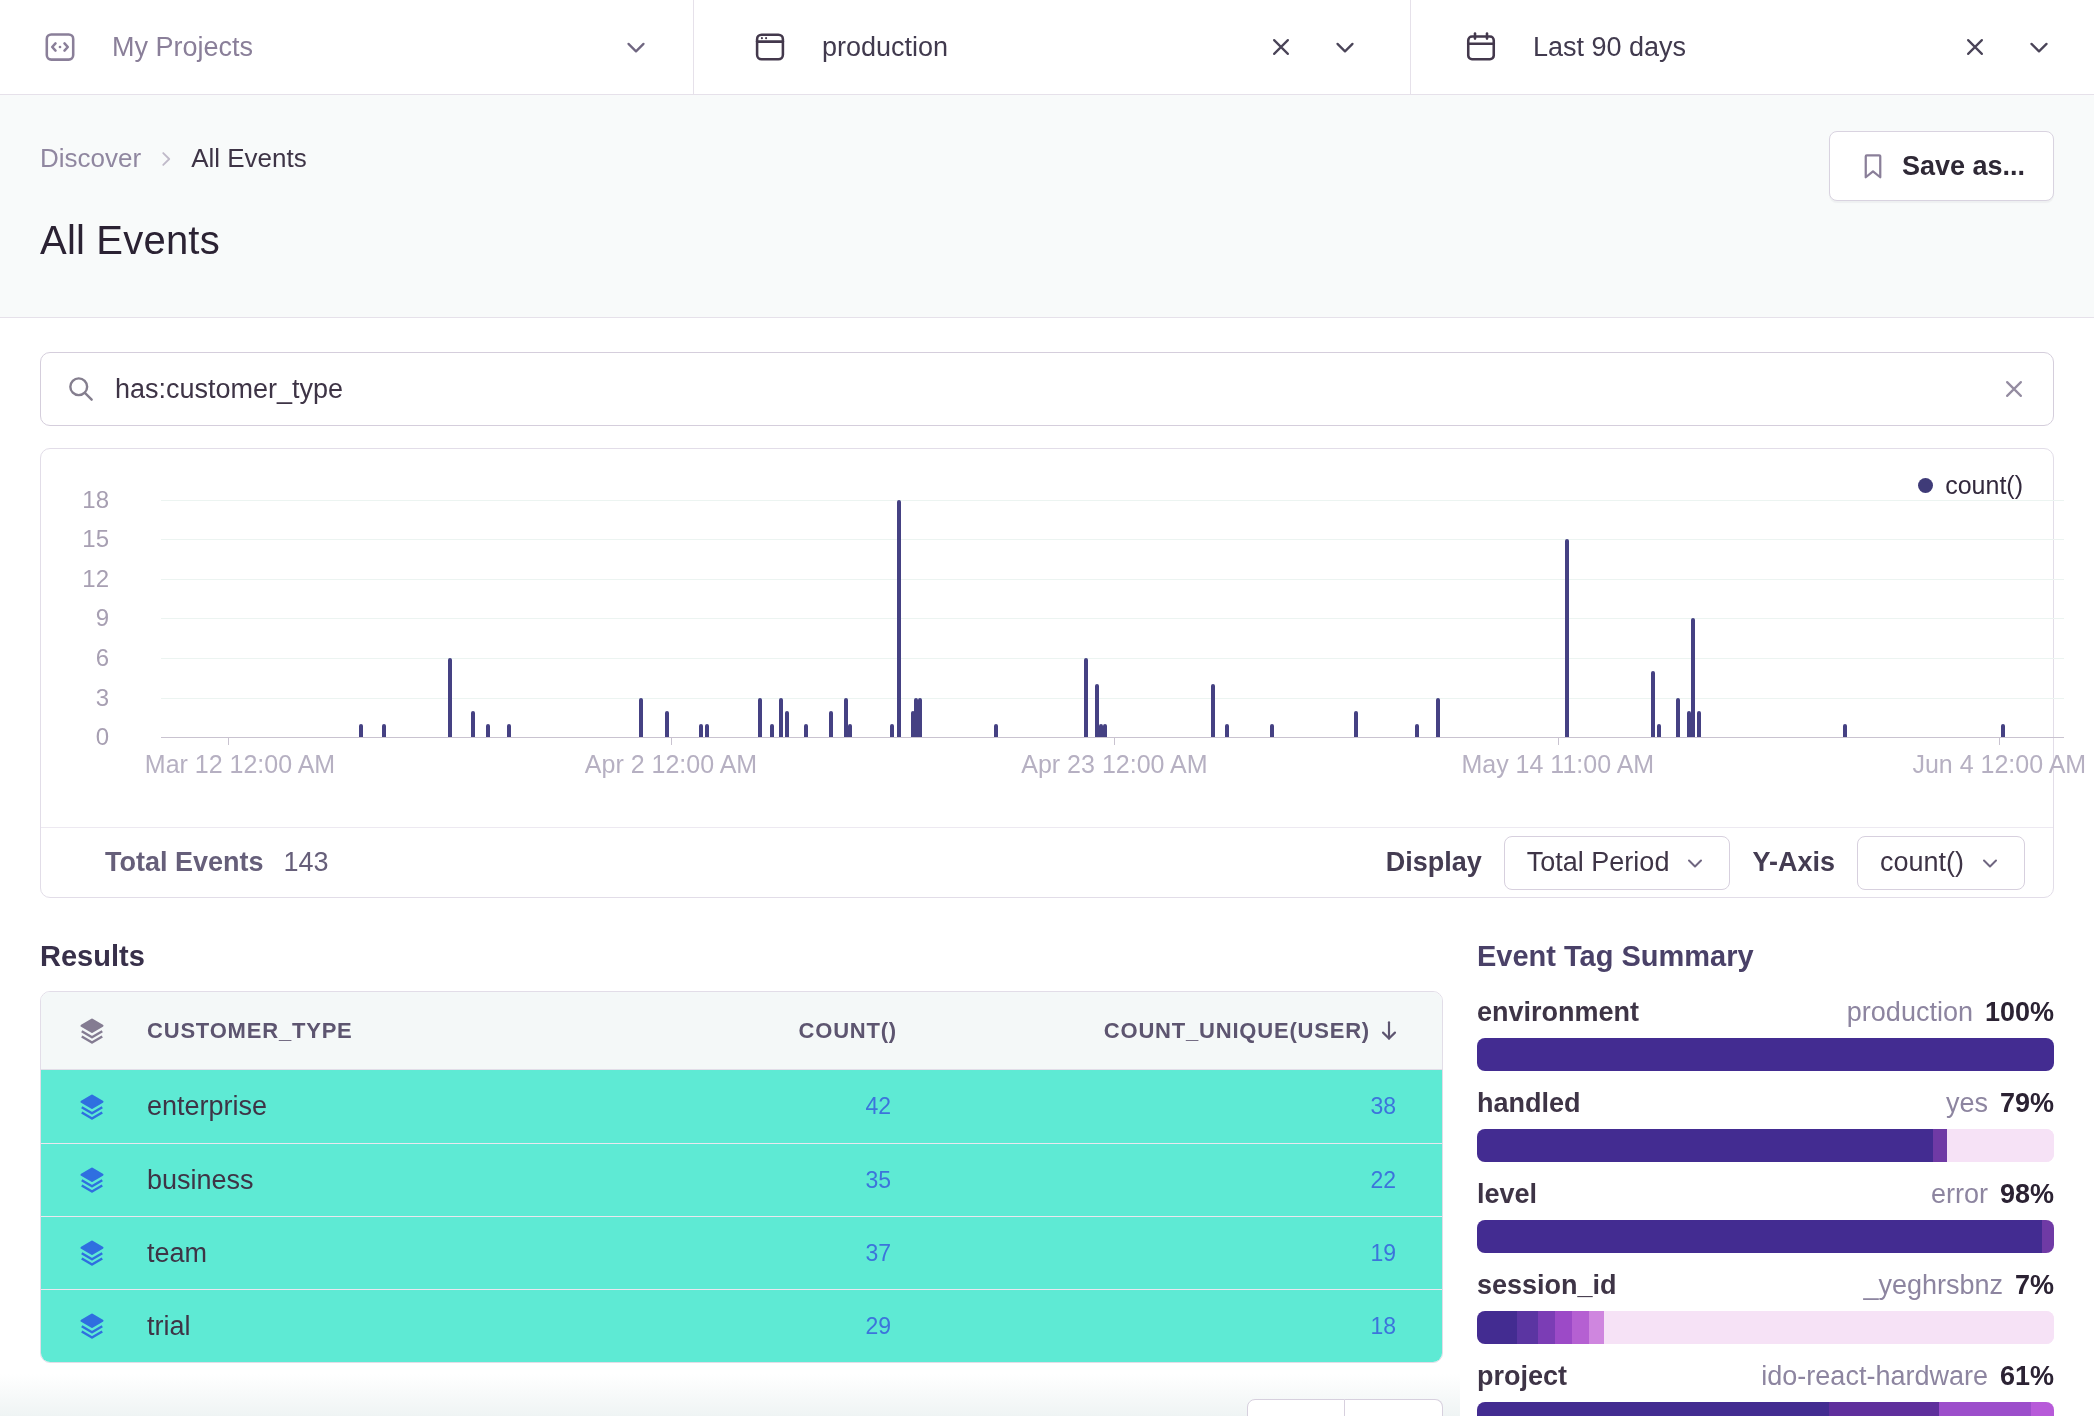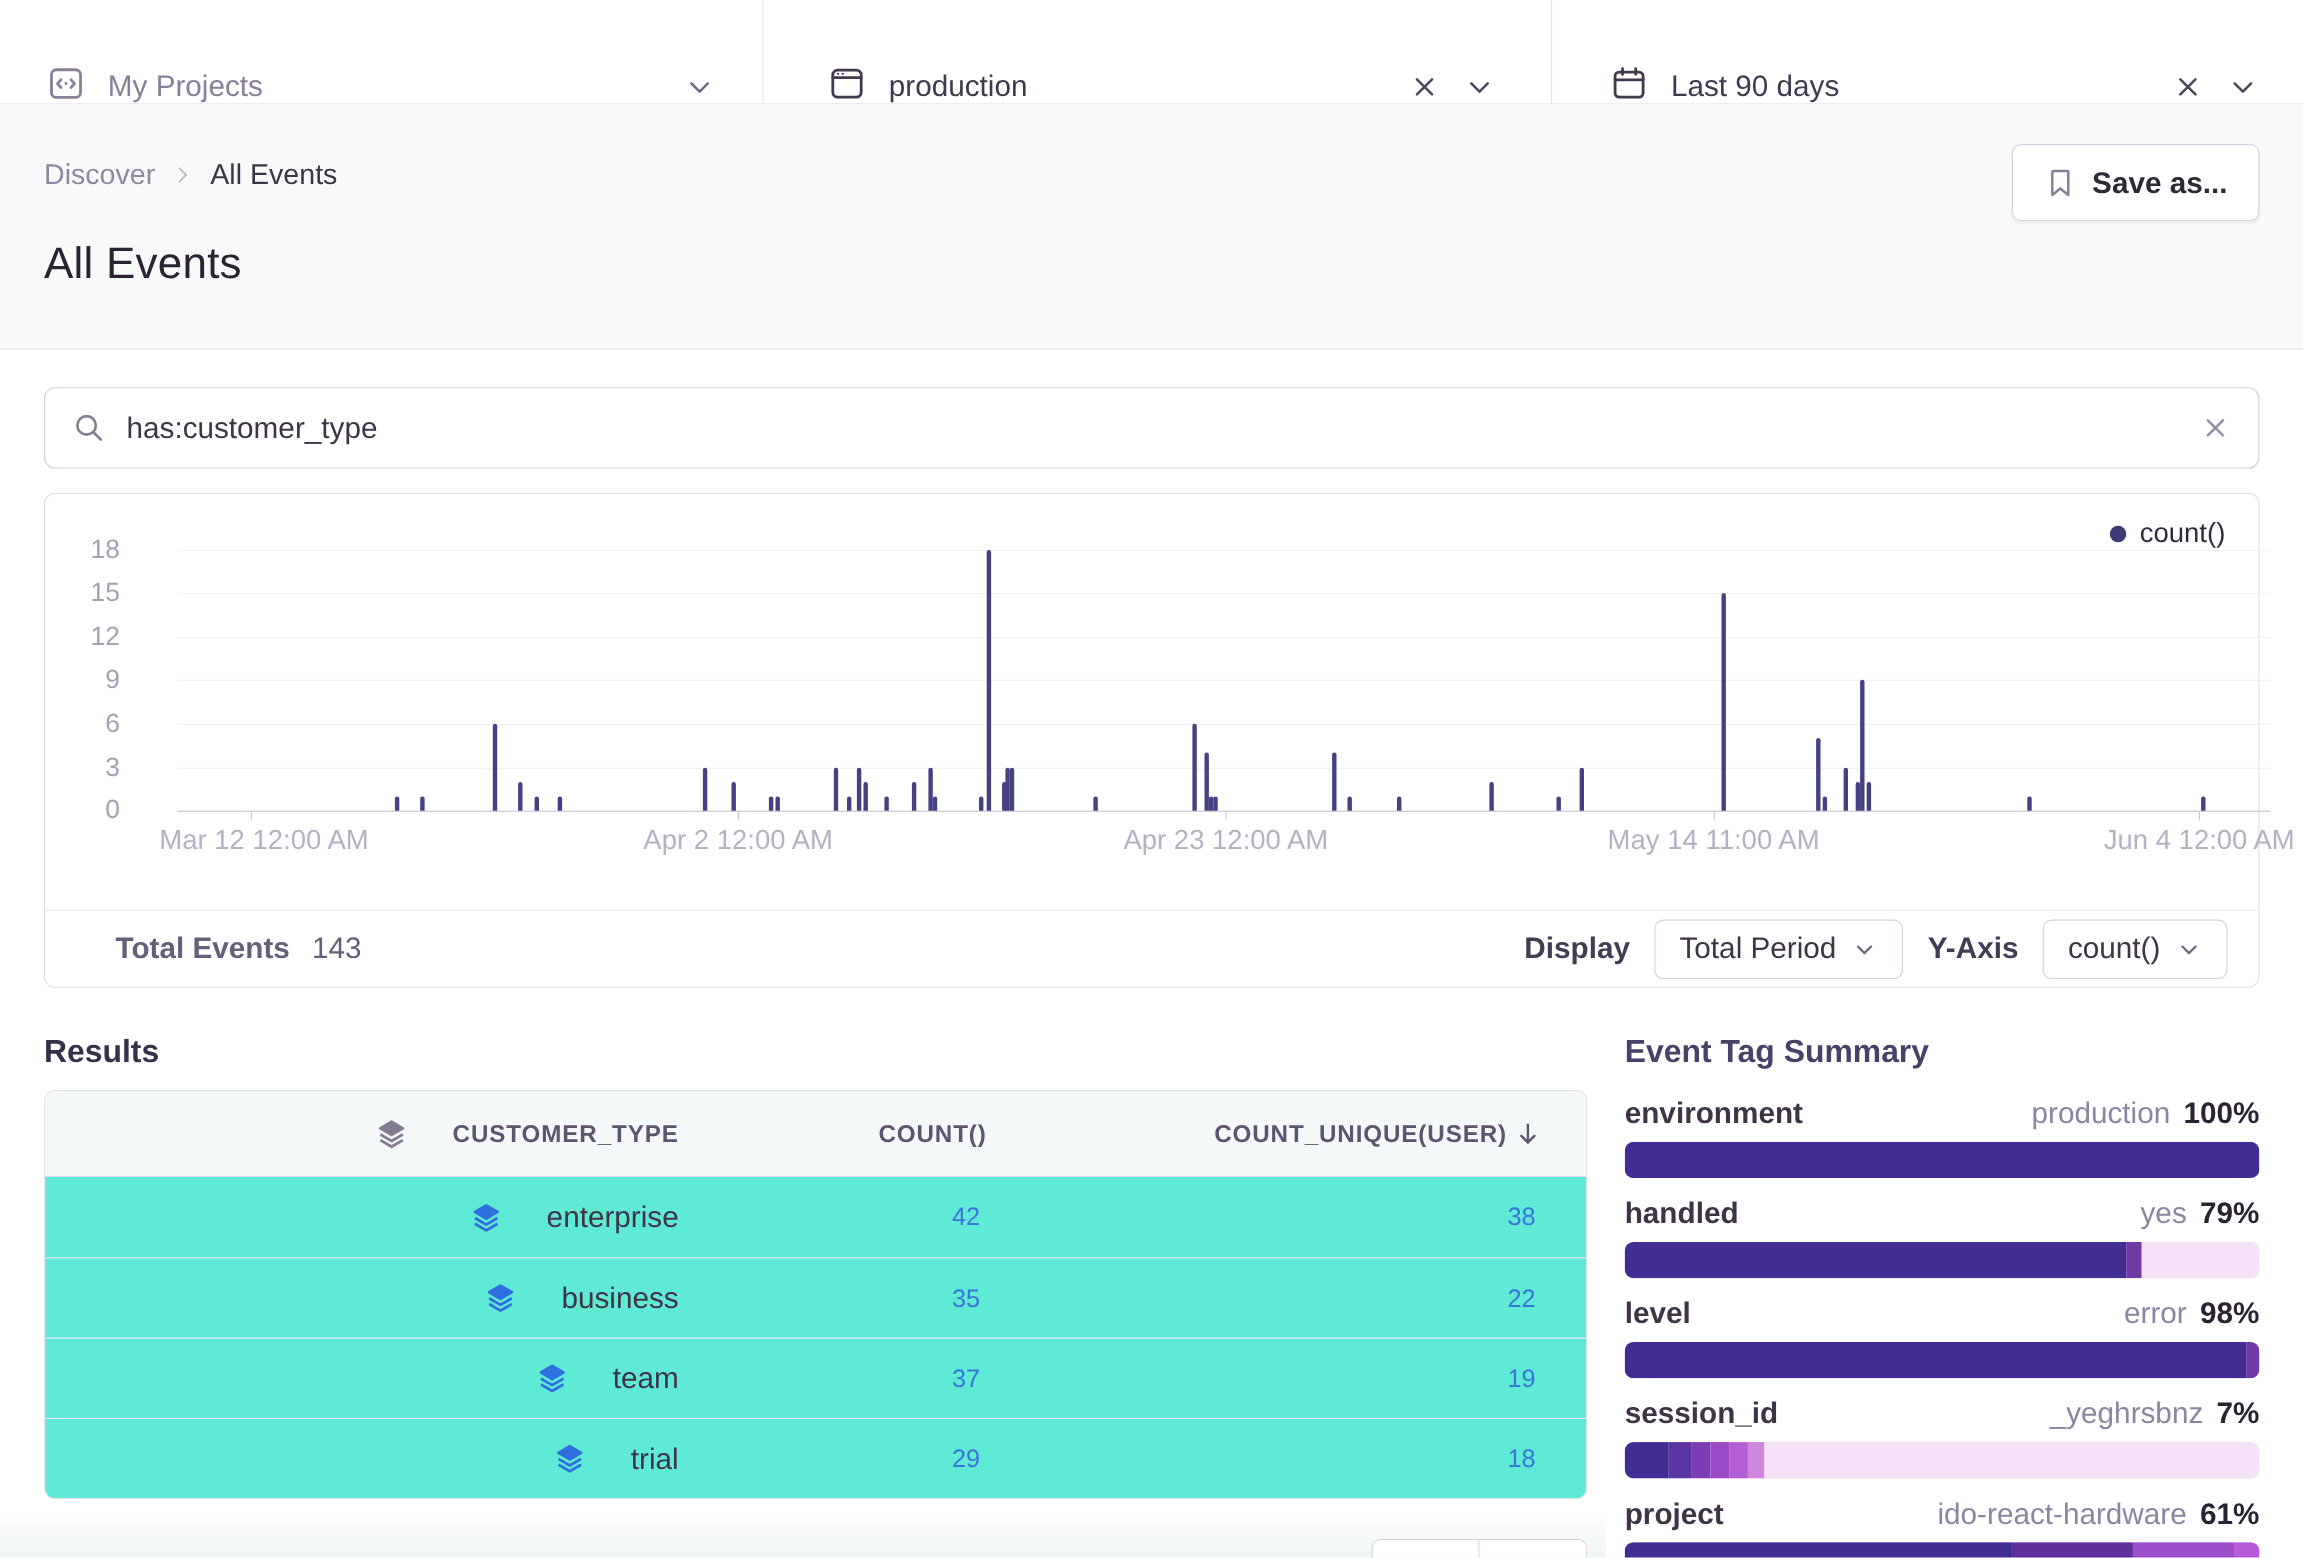--- a/index.html
+++ b/index.html
@@ -2,21 +2,21 @@
 <html><head>
 <meta charset="utf-8">
 <style>
   * { margin:0; padding:0; box-sizing:border-box; }
   html,body { width:2094px; height:1416px; overflow:hidden; background:#fff;
     font-family:"Liberation Sans", sans-serif; color:#3E3446; }
 
   
   .topbar { display:flex; align-items:stretch; height:95px; background:#fff;
     border-bottom:1px solid #E6E1EA; }
-  .tb-sec { display:flex; align-items:flex-end; gap:20px; }
+  .tb-sec { display:flex; align-items:center; gap:34px; }
   .tb-sec .grow { flex:1; }
   .tb-projects { width:693px; padding:0 42px; }
   .tb-env { width:718px; padding:0 50px 0 58px; border-left:1px solid #E6E1EA; border-right:1px solid #E6E1EA; }
   .tb-date { flex:1; padding:0 40px 0 52px; }
   .tb-label-muted { font-size:27px; color:#8A7F99; }
   .tb-label { font-size:27px; color:#413A4E; }
   .icon { display:inline-flex; flex:none; }
   .icon svg { display:block; }
 
   
@@ -72,21 +72,21 @@
   .results-col { width:1403px; flex:none; }
   .results-head { display:flex; align-items:center; margin-bottom:18px; }
   .results-title { font-size:29px; font-weight:bold; color:#38304A; }
   .rh-actions { margin-left:auto; display:flex; align-items:center; gap:44px; }
   .rh-btn { display:flex; align-items:center; gap:12px; font-size:26px; color:#564E68; cursor:pointer; }
 
   .table-card { border:1px solid #E2DDE8; border-radius:10px; overflow:hidden; background:#fff; }
   .trow { display:grid; grid-template-columns:1fr 320px 505px; align-items:center; }
   .thead { background:#F4F8F8; height:78px; border-bottom:1px solid #E2DDE8; }
   .th { font-size:22px; font-weight:bold; color:#5D5570; letter-spacing:.8px; }
-  .cell-name { display:flex; align-items:center; gap:40px; padding-left:36px;justify-content:flex-end; }
+  .cell-name { display:flex; align-items:center; gap:40px; padding-left:36px; }
   .cell-num { text-align:right; padding-right:46px; }
   .thead .cell-num { padding-right:40px; }
   .sort-wrap { display:inline-flex; align-items:center; gap:6px; }
   .tbody-row { height:73px; border-top:1px solid #EBE7EF; background:#5eead4; }
   .tbody-row:first-of-type { border-top:none; }
   .row-name { font-size:27px; color:#3E3446; }
   .row-num { font-size:23px; color:#3C74DB; cursor:pointer; }
   .stack-blue { color:#2F6FE0; }
   .stack-gray { color:#847C92; }
 

